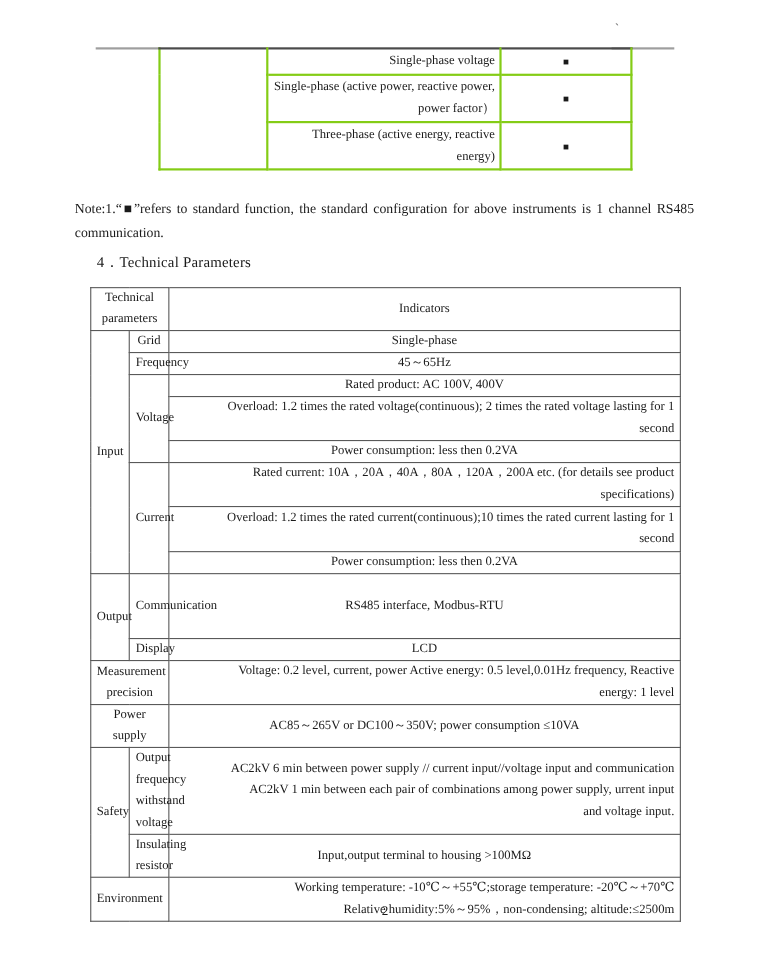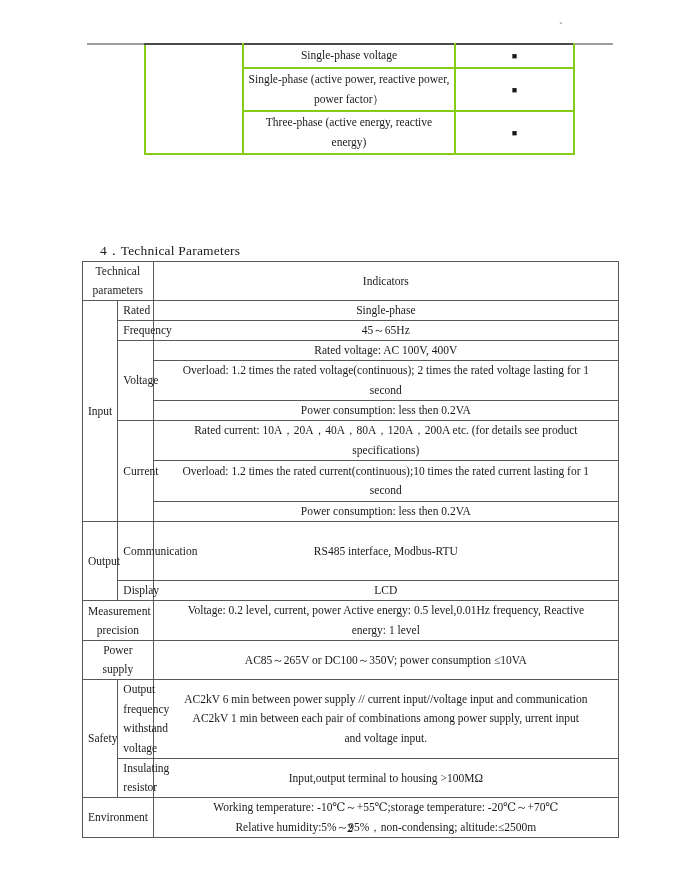--- a/index.html
+++ b/index.html
@@ -41,38 +41,38 @@
   
   .note{
     position:absolute;left:68px;top:180px;width:563px;
     font-size:12.5px;line-height:21px;margin:0;
   }
   .note-l1{display:block;text-align:justify;text-align-last:justify;}
   .note-l2{display:block;text-align:left;}
 
   
   .heading{
-    position:absolute;left:88px;top:230px;margin:12px;
+    position:absolute;left:88px;top:230px;margin:0;
     font-size:13.5px;font-weight:normal;letter-spacing:.2px;
   }
 
   
   .tech-table{
     position:absolute;left:82px;top:261px;width:537px;
     font-size:11.5px;
   }
   .tech-table td{
     border:1px solid #595959;
     text-align:center;vertical-align:middle;
     padding:0 5px;line-height:19px;
   }
   .tech-table .c1{width:49px;margin-left:13px;}
   .tech-table .c2{width:88px;}
   .tech-table .c3{width:384px;margin-left:40px;}
-  .ln{text-align:center;line-height:19.5px;}
+  .ln{text-align:right;line-height:19.5px;}
 
   
   .page-number{
     position:absolute;left:0;top:821px;width:700px;
     text-align:center;font-size:12px;
   }
 </style>
 </head>
 <body>
 
@@ -101,41 +101,45 @@
     </tr>
     <tr>
       <td class="col-desc">
         <div class="ln">Three-phase (active energy, reactive energy)</div>
       </td>
       <td class="col-mark marker">■</td>
     </tr>
   </tbody>
     </table>
 
+  <p class="note">
+    <span class="note-l1">Note:1.“■”refers to standard function, the standard configuration for above instruments is 1 channel RS485</span>
+    <span class="note-l2">communication.</span>
+  </p>
 
   <h2 class="heading">4．Technical Parameters</h2>
 
   <table class="tech-table">
     <tbody>
         <tr style="height:22px">
       <td colspan="2" class="c1">Technical parameters</td>
       <td class="c3">Indicators</td>
     </tr>
     <tr style="height:19px">
       <td rowspan="8" class="c1">Input</td>
-      <td class="c2">Rated</td>
+      <td class="c2">Grid</td>
       <td class="c3">Single-phase</td>
     </tr>
     <tr style="height:20px">
       <td>Frequency</td>
       <td>45～65Hz</td>
     </tr>
     <tr style="height:20px">
       <td rowspan="3">Voltage</td>
-      <td>Rated voltage: AC 100V, 400V</td>
+      <td>Rated product: AC 100V, 400V</td>
     </tr>
     <tr style="height:40px">
       <td>
         <div class="ln">Overload: 1.2 times the rated voltage(continuous); 2 times the rated voltage lasting for 1</div>
         <div class="ln">second</div>
       </td>
     </tr>
     <tr style="height:20px">
       <td>Power consumption: less then 0.2VA</td>
     </tr>

